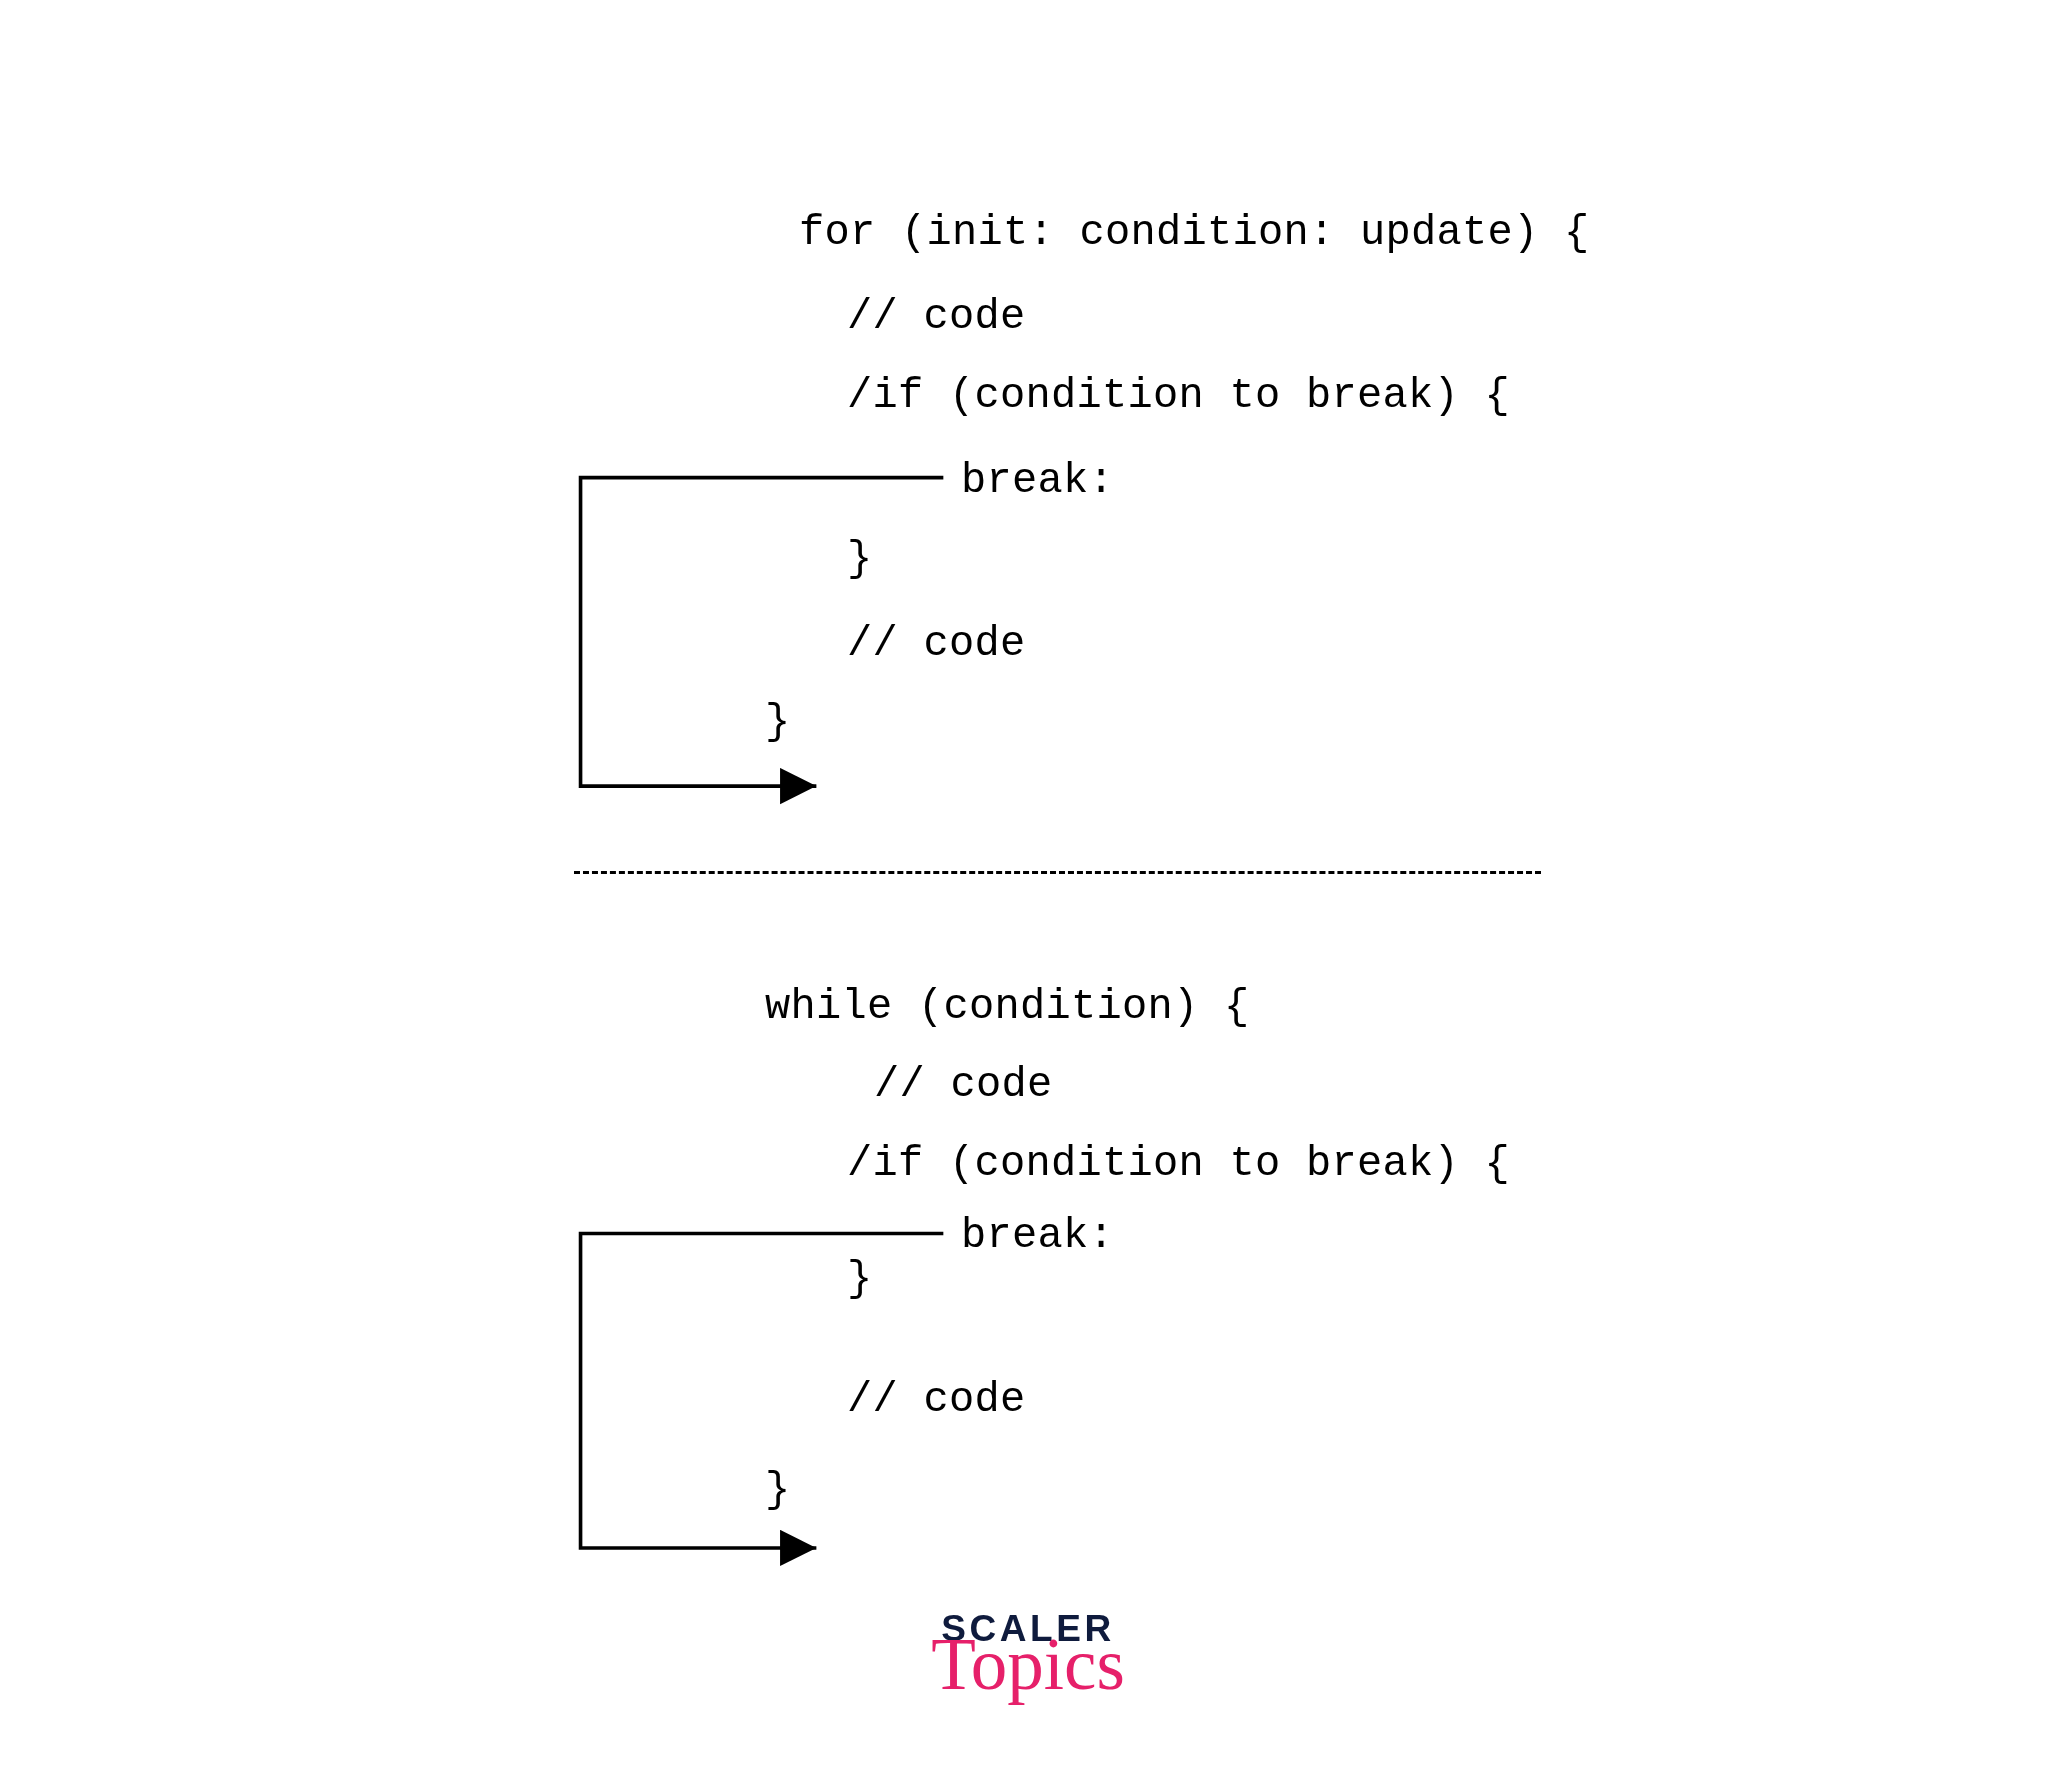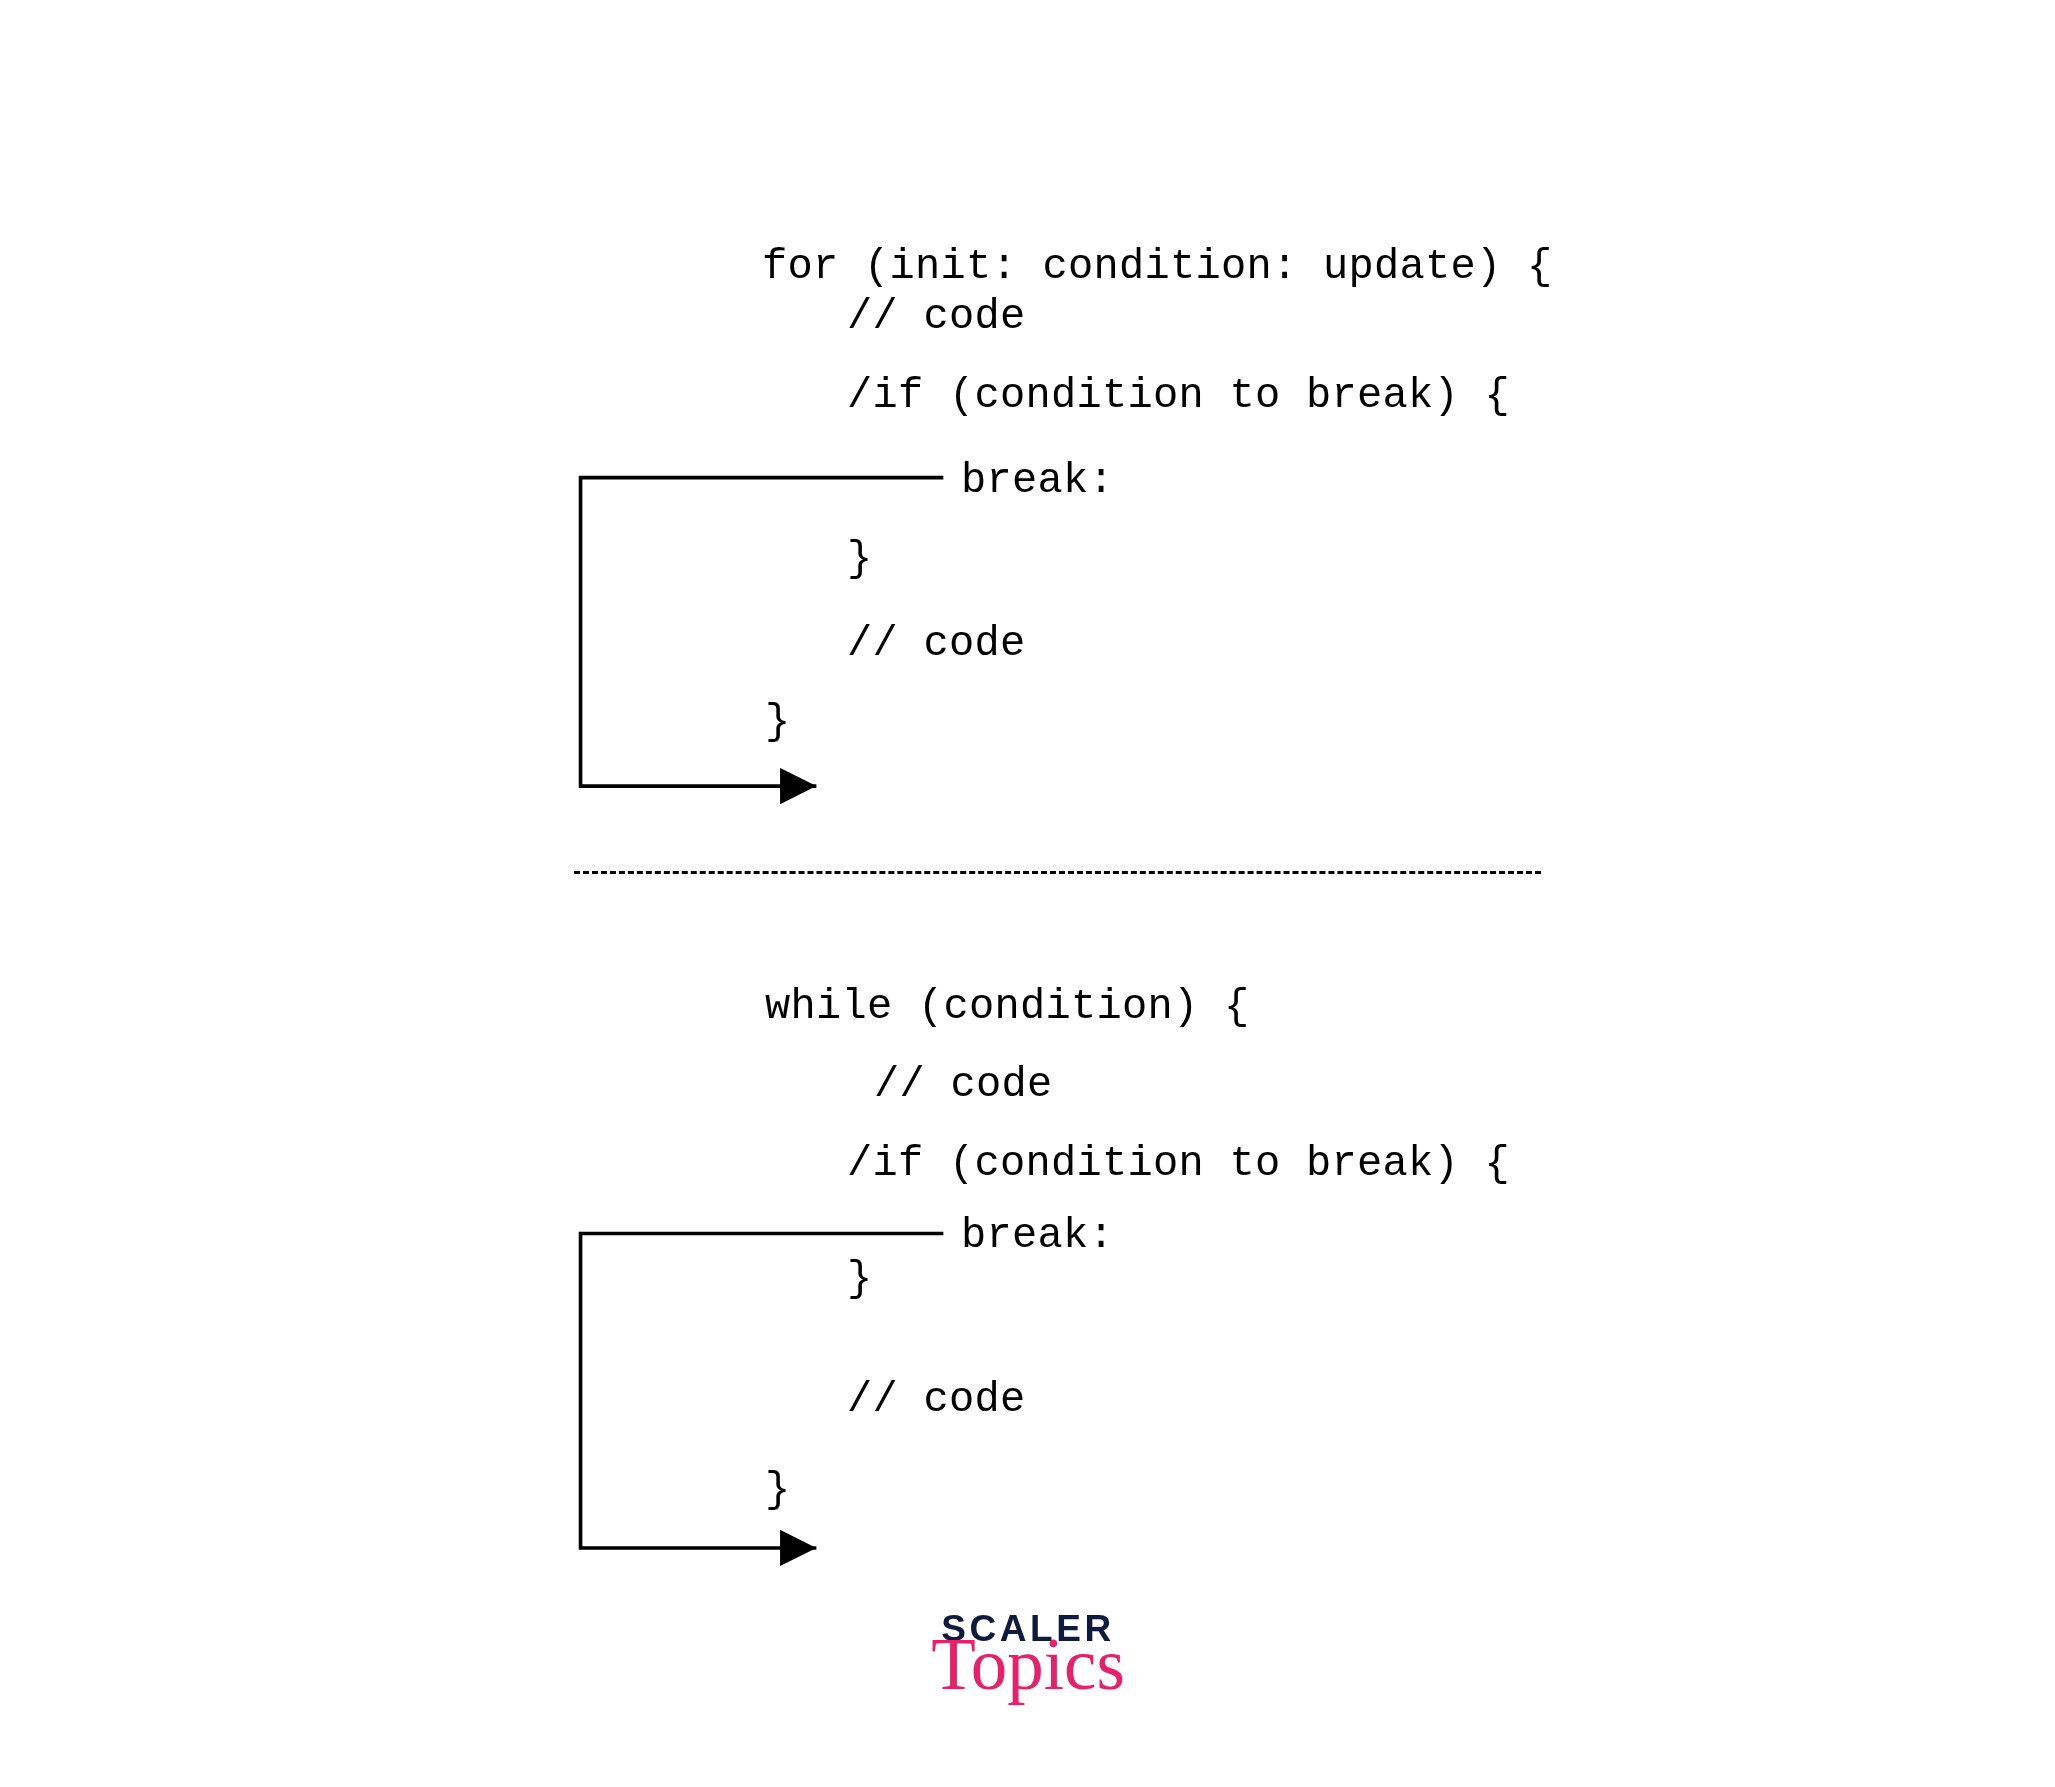--- a/index.html
+++ b/index.html
@@ -17,21 +17,21 @@
   }
   .code {
     position: absolute;
     font-size: 42px;
     line-height: 1.0;
     white-space: pre;
     color: #000;
     letter-spacing: 0.3px;
   }
   
-  .l1  { left: 762px; top: 212px; margin-top: 34px; }
+  .l1  { left: 799px; top: 212px; }
   .l2  { left: 847px; top: 296px; }
   .l3  { left: 847px; top: 375px; }
   .l4  { left: 961px; top: 460px; }
   .l5  { left: 847px; top: 538px; }
   .l6  { left: 847px; top: 623px; }
   .l7  { left: 765px; top: 701px; }
 
   
   .m1  { left: 765px; top: 980px; margin-top: 6px; }
   .m2  { left: 874px; top: 1064px; }

